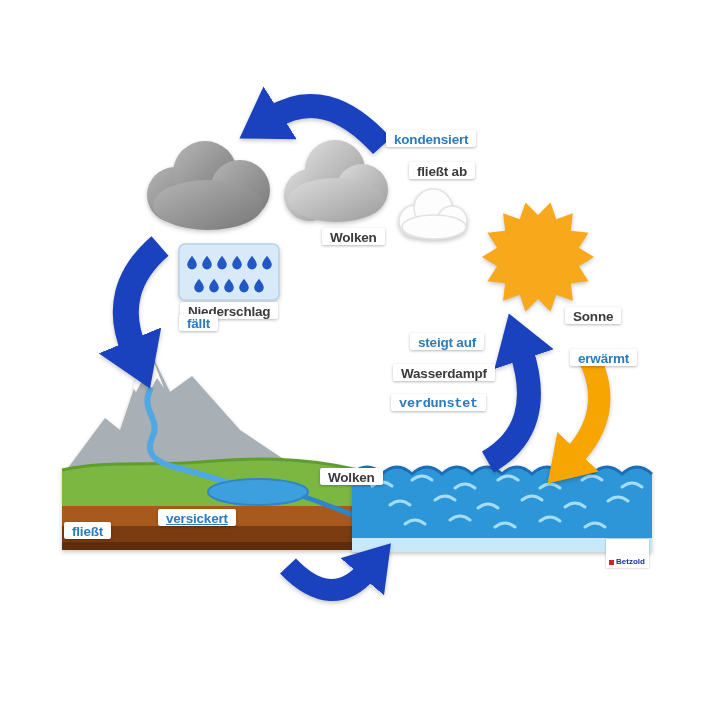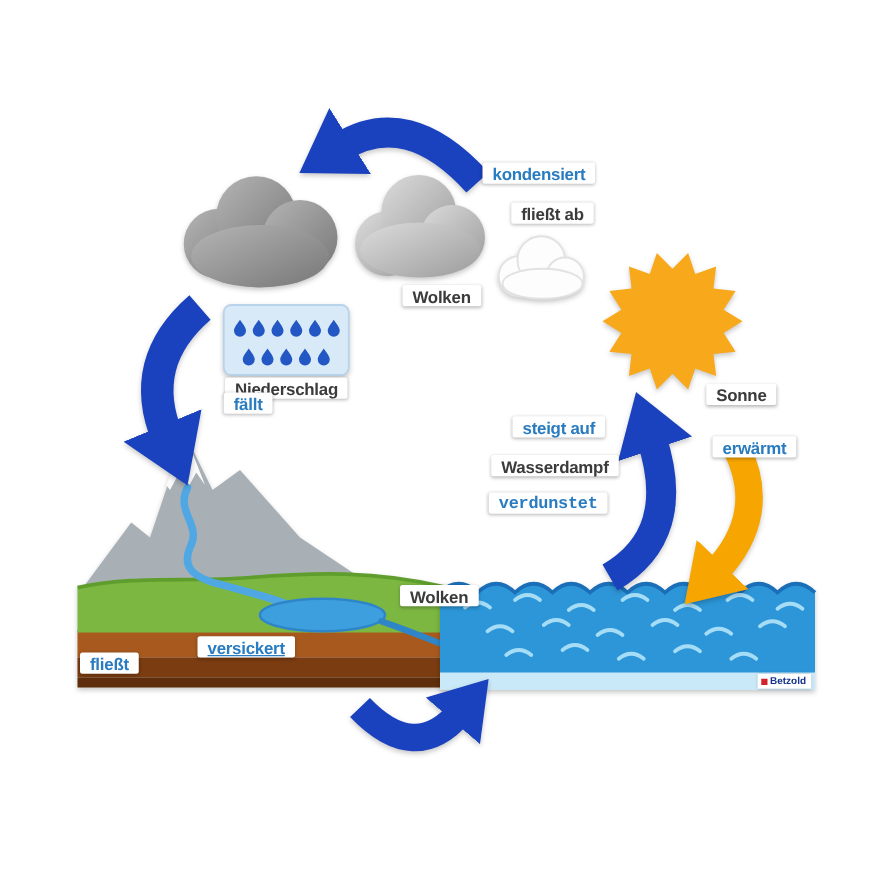--- a/index.html
+++ b/index.html
@@ -53,21 +53,21 @@
   .drop{fill:var(--drop-blue);}
   .cloud-white{fill:#FDFDFD;stroke:#E2E2E2;stroke-width:1.5;}
   .lbl{
     position:absolute;background:#fff;padding:2px 8px 0;border-radius:2px;
     font-size:13.5px;font-weight:700;letter-spacing:-.2px;white-space:nowrap;
     box-shadow:0 1px 3px rgba(0,0,0,.28);
   }
   .lbl.blue{color:var(--text-blue);}
   .lbl.dark{color:var(--text-dark);}
   .brand{
-    position:absolute;left:606px;top:539px;background:#fff;padding:2px 4px 1px 3px;
+    position:absolute;left:606px;top:539px;background:#fff;padding:19px 4px 1px 3px;
     font-size:8px;font-weight:700;color:#16348C;display:flex;align-items:center;gap:2px;
     box-shadow:0 0 2px rgba(0,0,0,.3);line-height:1.1;justify-content:flex-end;
   }
   .brand .sq{width:5px;height:5px;background:#D2232A;display:inline-block;}
 </style>
 </head>
 <body>
 
 <div class="stage">
 

